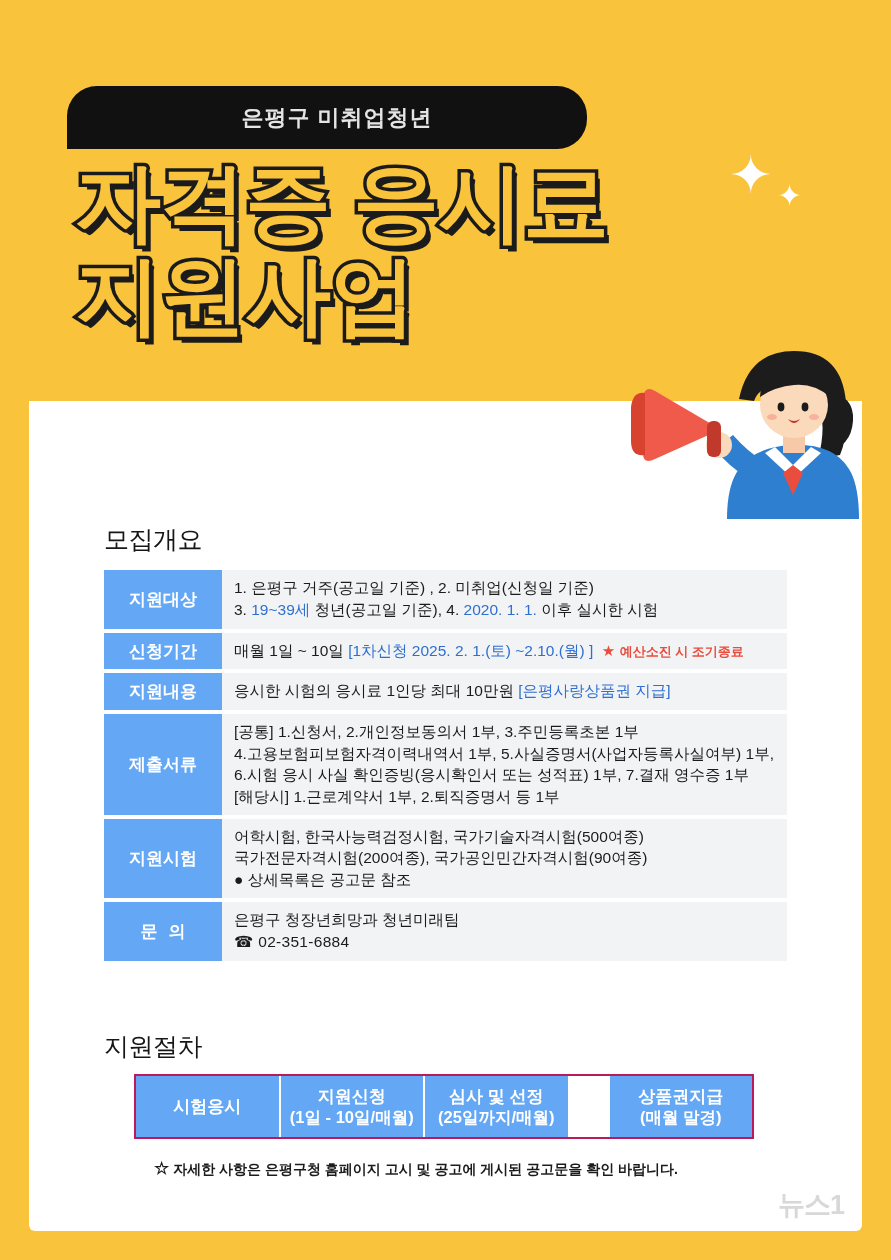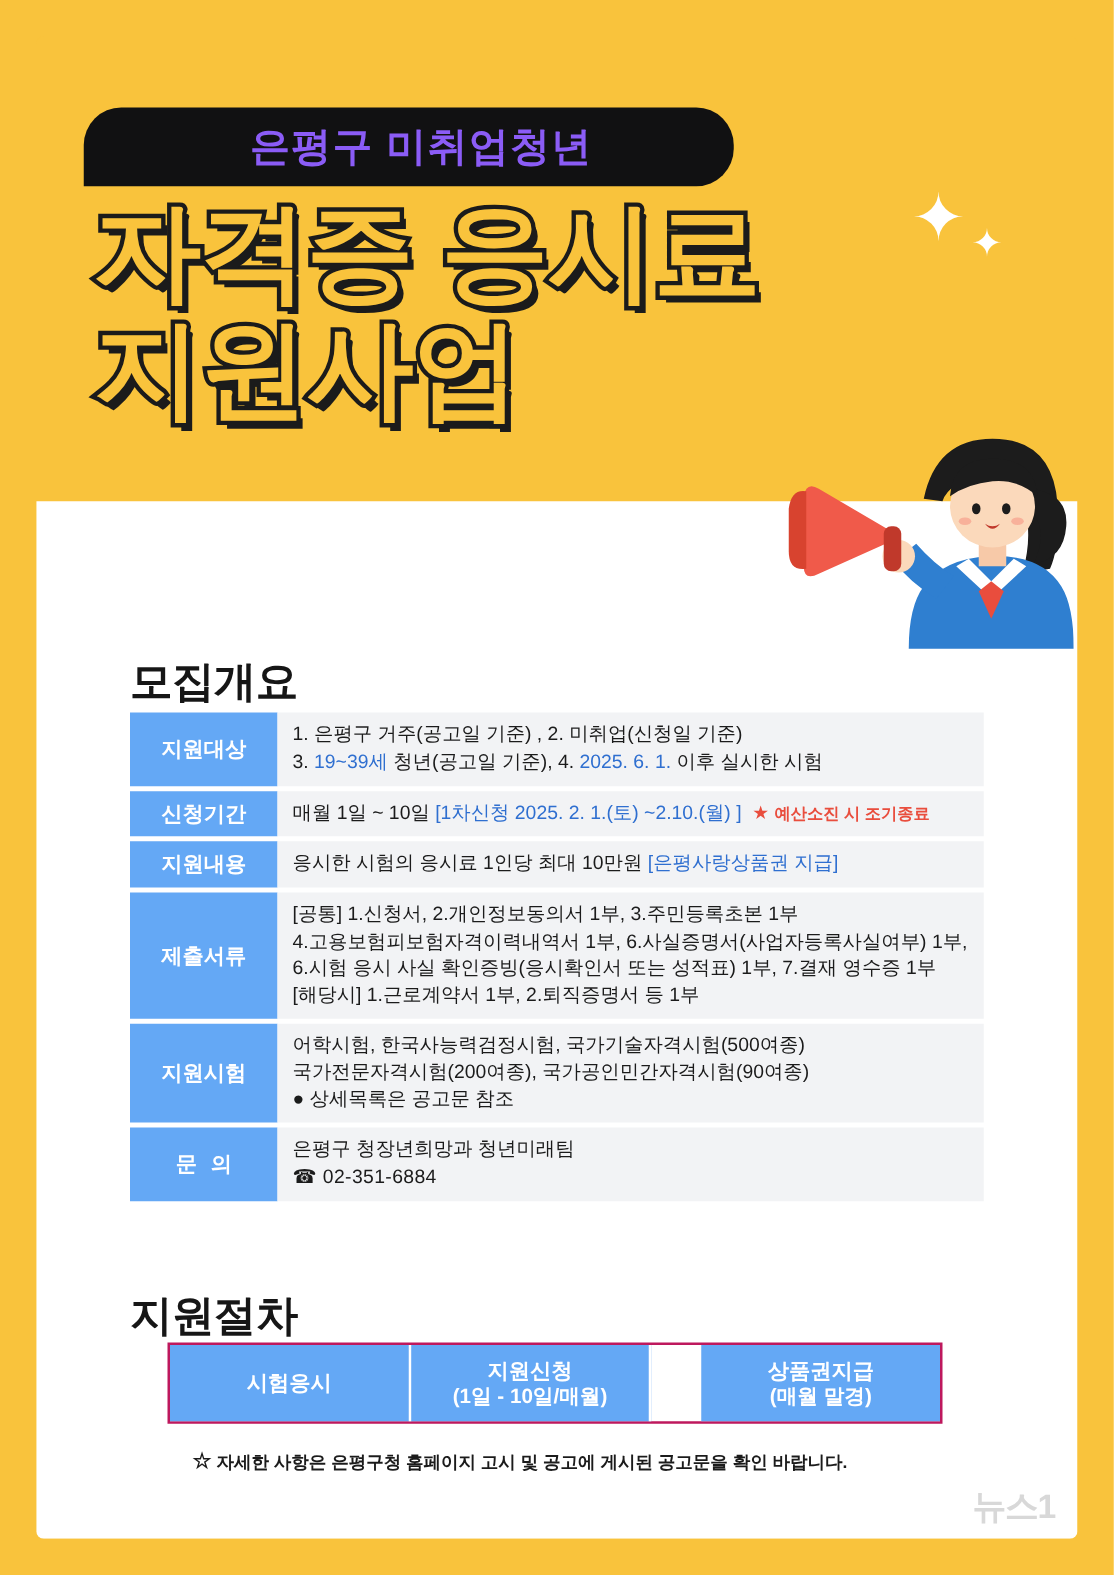--- a/index.html
+++ b/index.html
@@ -32,22 +32,22 @@
     background: #111112;
     border-radius: 30px 30px 30px 0;
     z-index: 6;
   }
   .tag-text {
     position: absolute;
     left: 0; top: 0; right: 0; bottom: 0;
     display: flex;
     align-items: center;
     justify-content: center;
-    color: #8b5cf6;
-    font-size: 32px;
+    color: #e5e5e5;
+    font-size: 22px;
     font-weight: bold;
     letter-spacing: 1px;
     padding-left: 30px;
     padding-right: 10px;
   }
   
   .title-wrap {
     position: absolute;
     left: 46px;
     top: 130px;
@@ -84,22 +84,22 @@
     top: 372px;
     width: 833px;
     height: 830px;
     background: #ffffff;
     z-index: 3;
   }
   .body-inner { position: relative; width: 100%; height: 100%; }
 
   .section-title {
     position: absolute;
-    font-size: 34px;
-    font-weight: bold;
+    font-size: 25px;
+    font-weight: normal;
     color: #161616;
     letter-spacing: -0.5px;
   }
   #st-1 { left: 75px; top: 122px; }
   #st-2 { left: 75px; top: 629px; }
 
   
   .info-table {
     position: absolute;
     left: 75px;
@@ -244,40 +244,40 @@
     <div class="body-inner">
 
       <div class="section-title" id="st-1">모집개요</div>
 
       <table class="info-table">
         <tbody>
           <tr>
             <td class="lbl">지원대상</td>
             <td class="val">
               <div>1. 은평구 거주(공고일 기준) , 2. 미취업(신청일 기준)</div>
-              <div>3. <span class="blue">19~39세</span> 청년(공고일 기준), 4. <span class="blue">2025. 6. 1.</span> 이후 실시한 시험</div>
+              <div>3. <span class="blue">19~39세</span> 청년(공고일 기준), 4. <span class="blue">2020. 1. 1.</span> 이후 실시한 시험</div>
             </td>
           </tr>
           <tr>
             <td class="lbl">신청기간</td>
             <td class="val">
               <div>매월 1일 ~ 10일 <span class="blue">[1차신청 2025. 2. 1.(토) ~2.10.(월) ]</span> &nbsp;<span class="star">★</span> <span class="red small">예산소진 시 조기종료</span></div>
             </td>
           </tr>
           <tr>
             <td class="lbl">지원내용</td>
             <td class="val">
               <div>응시한 시험의 응시료 1인당 최대 10만원 <span class="blue">[은평사랑상품권 지급]</span></div>
             </td>
           </tr>
           <tr>
             <td class="lbl">제출서류</td>
             <td class="val tight">
               <div>[공통] 1.신청서, 2.개인정보동의서 1부, 3.주민등록초본 1부</div>
-              <div>4.고용보험피보험자격이력내역서 1부, 6.사실증명서(사업자등록사실여부) 1부,</div>
+              <div>4.고용보험피보험자격이력내역서 1부, 5.사실증명서(사업자등록사실여부) 1부,</div>
               <div>6.시험 응시 사실 확인증빙(응시확인서 또는 성적표) 1부, 7.결재 영수증 1부</div>
               <div>[해당시] 1.근로계약서 1부, 2.퇴직증명서 등 1부</div>
             </td>
           </tr>
           <tr>
             <td class="lbl">지원시험</td>
             <td class="val tight">
               <div>어학시험, 한국사능력검정시험, 국가기술자격시험(500여종)</div>
               <div>국가전문자격시험(200여종), 국가공인민간자격시험(90여종)</div>
               <div>●  상세목록은 공고문 참조</div>
@@ -298,20 +298,24 @@
       <div class="steps">
         <div class="step">
           <div>시험응시</div>
           <div class="l2"></div>
         </div>
         <div class="step">
           <div>지원신청</div>
           <div class="l2">(1일 - 10일/매월)</div>
         </div>
         <div class="step">
+          <div>심사 및 선정</div>
+          <div class="l2">(25일까지/매월)</div>
+        </div>
+        <div class="step">
           <div>상품권지급</div>
           <div class="l2">(매월 말경)</div>
         </div>
       </div>
 
       <div class="footnote">
         <span class="fstar">☆</span>
         <span>자세한 사항은 은평구청 홈페이지 고시 및 공고에 게시된 공고문을 확인 바랍니다.</span>
       </div>
 

